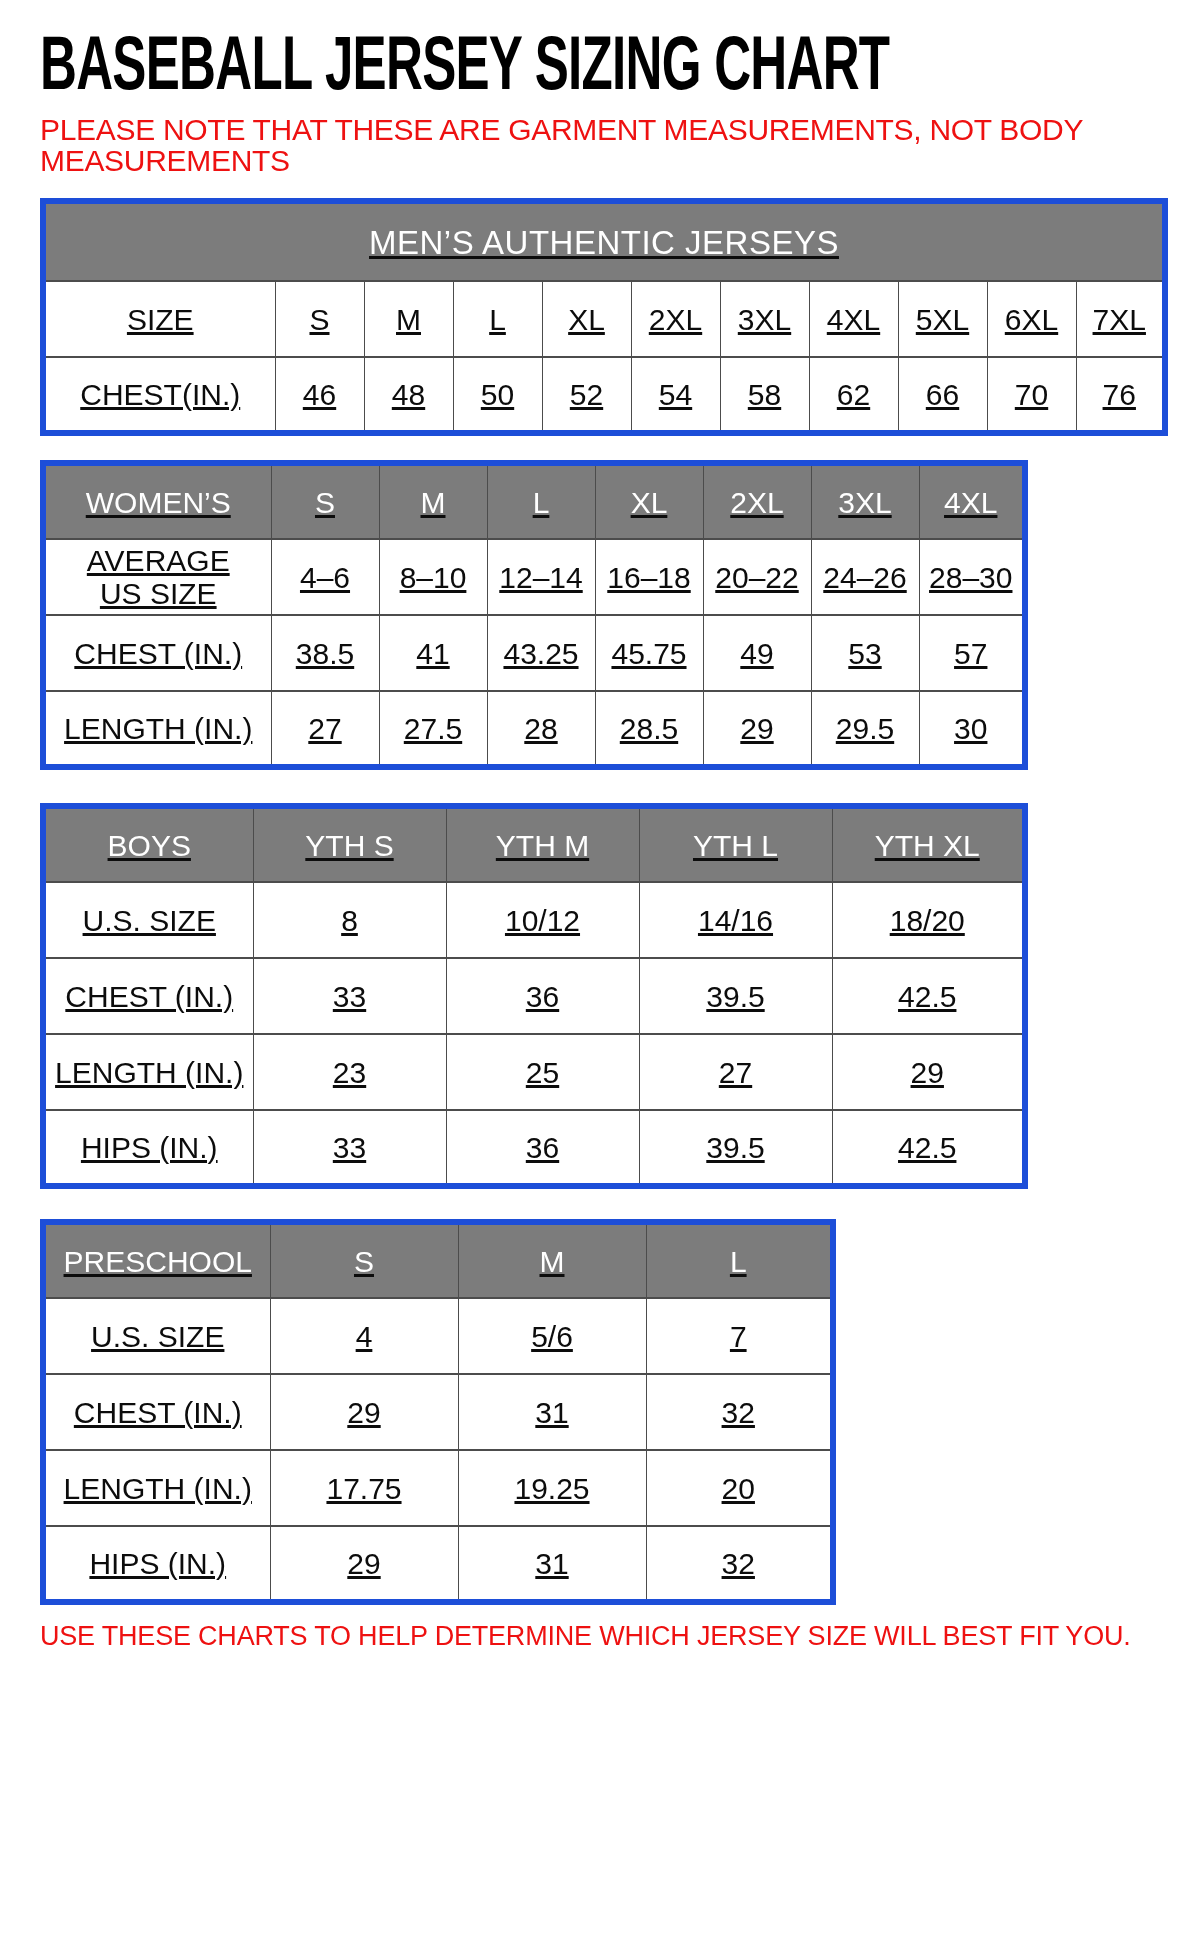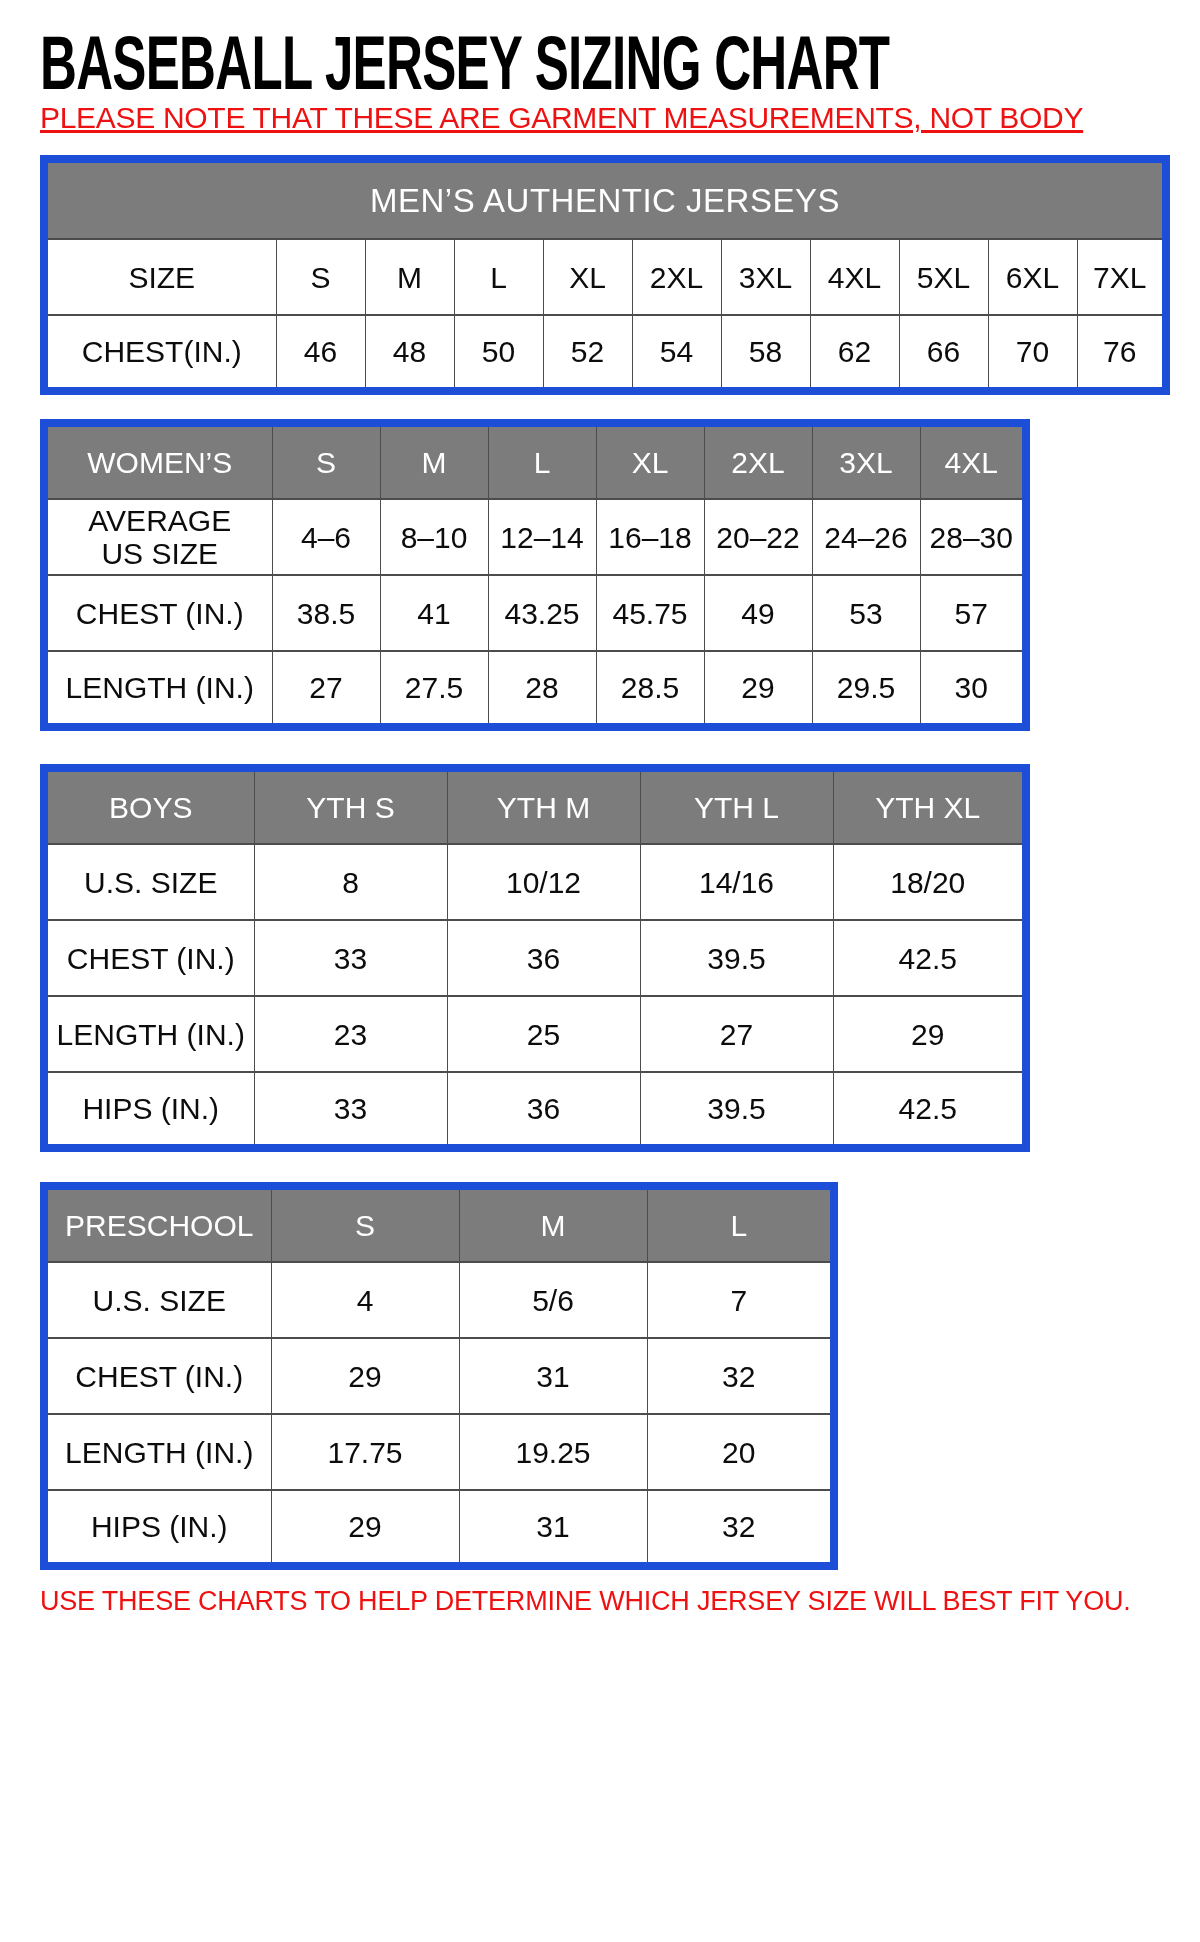--- a/index.html
+++ b/index.html
@@ -16,32 +16,33 @@
     overflow:hidden;
   }
   .inner{padding:0 16px 0 40px;}
   .page-title{
     margin-top:24px;height:74px;line-height:72px;
     font-size:70px;font-weight:bold;letter-spacing:-1px;white-space:nowrap;
     transform:scale(0.73,1.08);transform-origin:left top;
     color:#000;
   }
   .note{
-    margin-top:4px;max-width:1130px;
+    margin-top:16px;max-width:1130px;
     color:var(--accent-red);
-    font-size:30px;line-height:31px;letter-spacing:-0.3px;text-decoration:underline;
+    font-size:30px;line-height:31px;letter-spacing:-0.3px;
   }
   .table-host{margin:0;}
   .t-mens{margin-top:22px;}
   .t-womens{margin-top:24px;}
   .t-boys{margin-top:33px;}
   .t-preschool{margin-top:30px;}
   table.sizing-table{
     border-collapse:collapse;table-layout:fixed;
-    border:8px solid #1d4ed8;
+    border:6px solid #1d4ed8;
+    text-decoration:underline;
   }
   table.sizing-table td{
     border:1px solid var(--grid-line);
     border-top-width:2px;border-bottom-width:2px;
     height:76px;padding:0 2px;
     text-align:center;vertical-align:middle;
     font-size:30px;line-height:33px;color:var(--ink);
     white-space:pre-line;
   }
   table.sizing-table td.gray{
@@ -58,20 +59,21 @@
 </style>
 </head>
 <body>
 
 <div class="inner">
 
   <div class="page-title">BASEBALL JERSEY SIZING CHART</div>
 
   <div class="note">
     <div>PLEASE NOTE THAT THESE ARE GARMENT MEASUREMENTS, NOT BODY</div>
+    <div>MEASUREMENTS</div>
   </div>
 
   <div class="table-host t-mens">
       <table class="sizing-table">
         <colgroup>
           <col style="width: 232px;">
           <col style="width: 89px;">
           <col style="width: 89px;">
           <col style="width: 89px;">
           <col style="width: 89px;">

